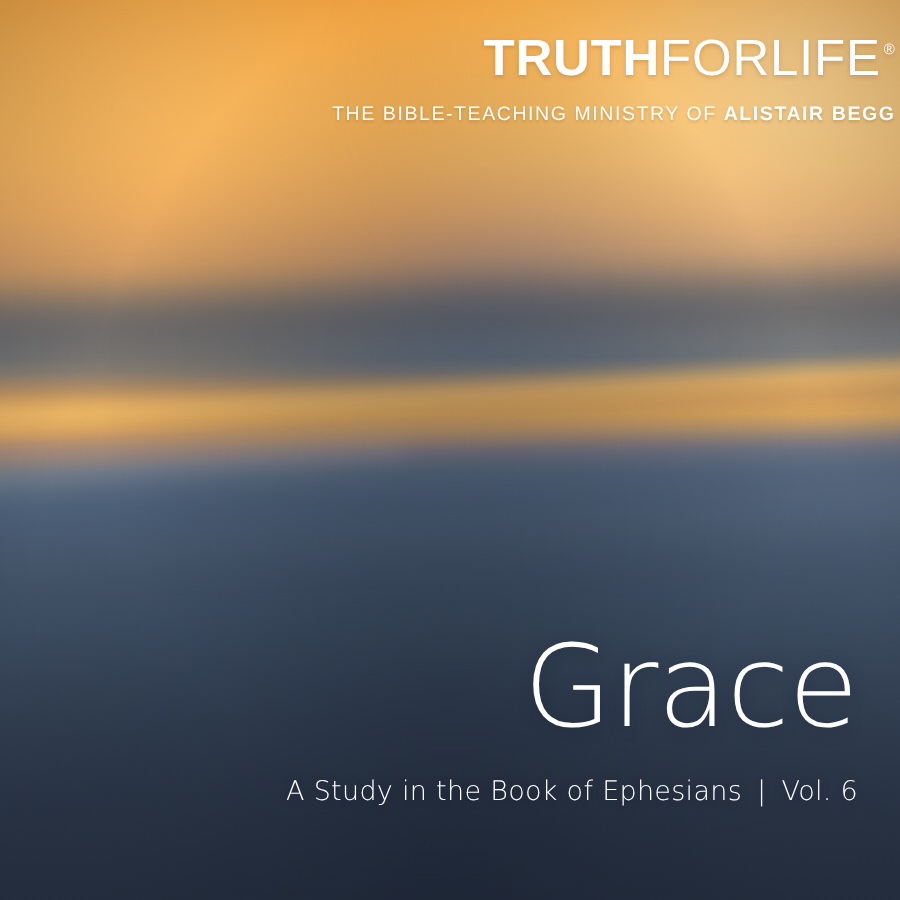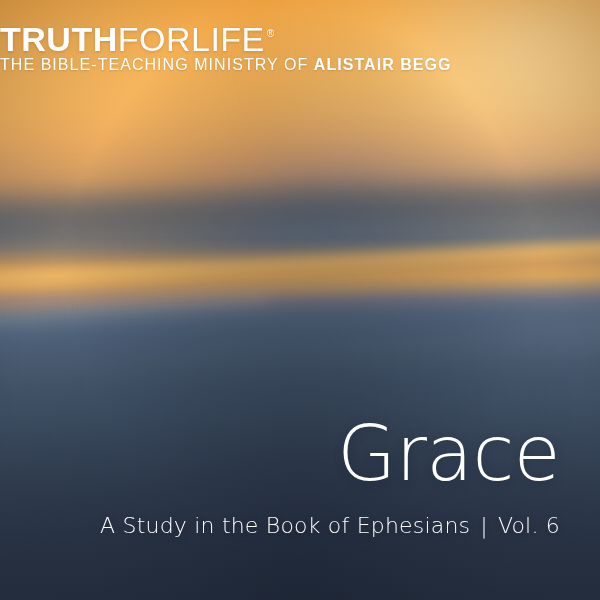--- a/index.html
+++ b/index.html
@@ -163,21 +163,21 @@
         rgba(26,34,48,0) 0%,
         rgba(24,32,46,0.16) 45%,
         rgba(22,30,44,0.34) 100%);
   }
 
   
   .logo-block {
     position: absolute;
     top: 22px;
     left: 0; right: 0;
-    text-align: left;
+    text-align: right;
     padding-right: 3px;
   }
   .logo-wordmark {
     color: #ffffff;
     font-size: 34px;
     letter-spacing: 0.5px;
     line-height: 1;
     white-space: nowrap;
     text-shadow: 0 1px 3px rgba(120,70,20,0.25);
   }
@@ -188,57 +188,57 @@
     font-weight: 300;
     font-family: "Liberation Sans", sans-serif;
   }
   .logo-wordmark .reg {
     font-size: 10px;
     vertical-align: 14px;
     font-weight: normal;
     margin-left: 2px;
   }
   .logo-tagline {
-    margin-top: 0;
-    color: #ffffff;
-    font-size: 16px;
+    margin-top: 12px;
+    color: #ffffff;
+    font-size: 13px;
     letter-spacing: 1.05px;
     white-space: nowrap;
     text-shadow: 0 1px 2px rgba(120,70,20,0.25);
   }
   .logo-tagline .name {
     font-weight: bold;
   }
 
   
   .title-block {
     position: absolute;
     left: 0; right: 0;
     bottom: 62px;
     text-align: right;
-    padding-right: 40px;
+    padding-right: 28px;
   }
   .title-line {
     color: #ffffff;
     font-family: "DejaVu Sans", sans-serif;
     font-weight: 300;
     font-size: 76px;
     line-height: 0.98;
     letter-spacing: -0.5px;
     text-shadow: 0 2px 10px rgba(20,30,45,0.35);
   }
   .title-line.second {
     margin-top: 2px;
   }
   .subtitle {
     margin-top: 22px;
     color: #ffffff;
     font-family: "DejaVu Sans", sans-serif;
     font-weight: 300;
-    font-size: 22px;
+    font-size: 18px;
     letter-spacing: 0.2px;
     white-space: nowrap;
     text-shadow: 0 1px 6px rgba(20,30,45,0.35);
   }
   .subtitle .sep {
     padding: 0 10px;
     opacity: 0.95;
   }
 </style>
 </head>

